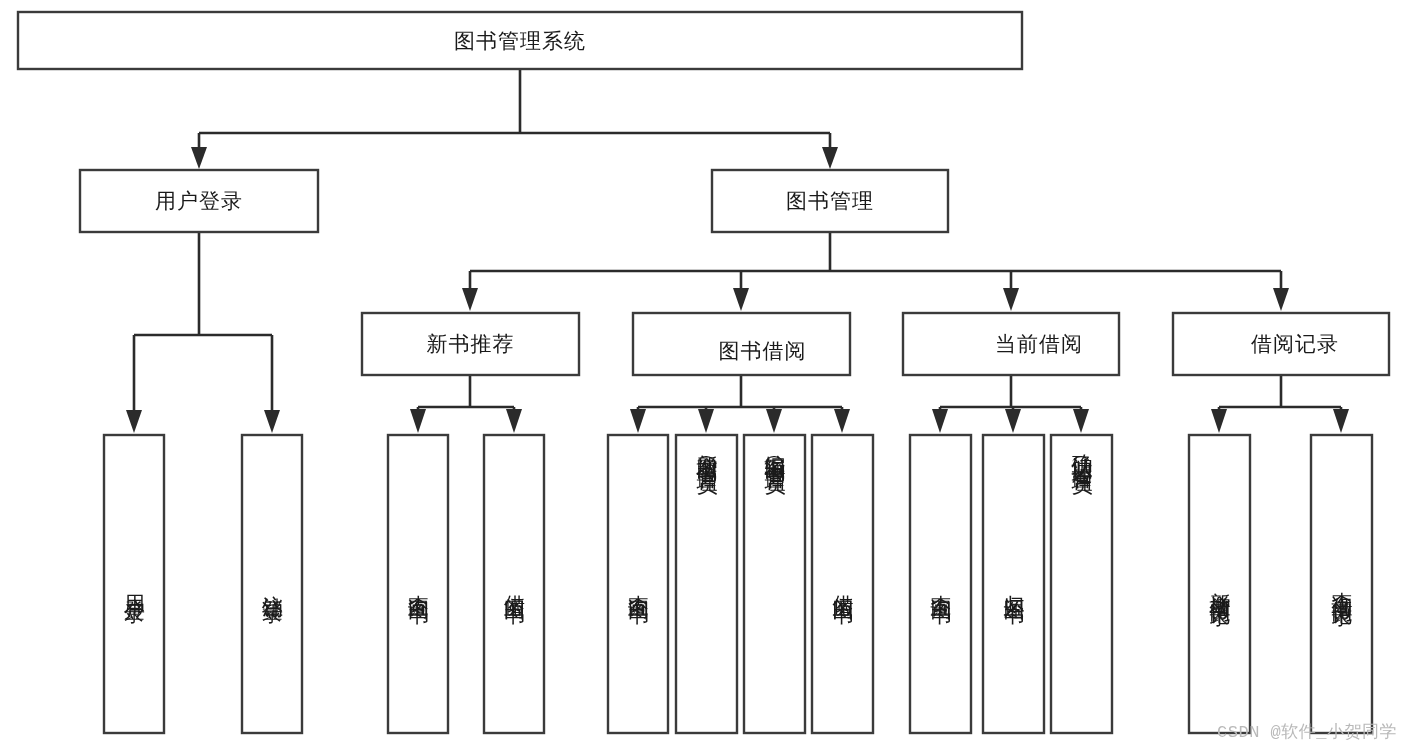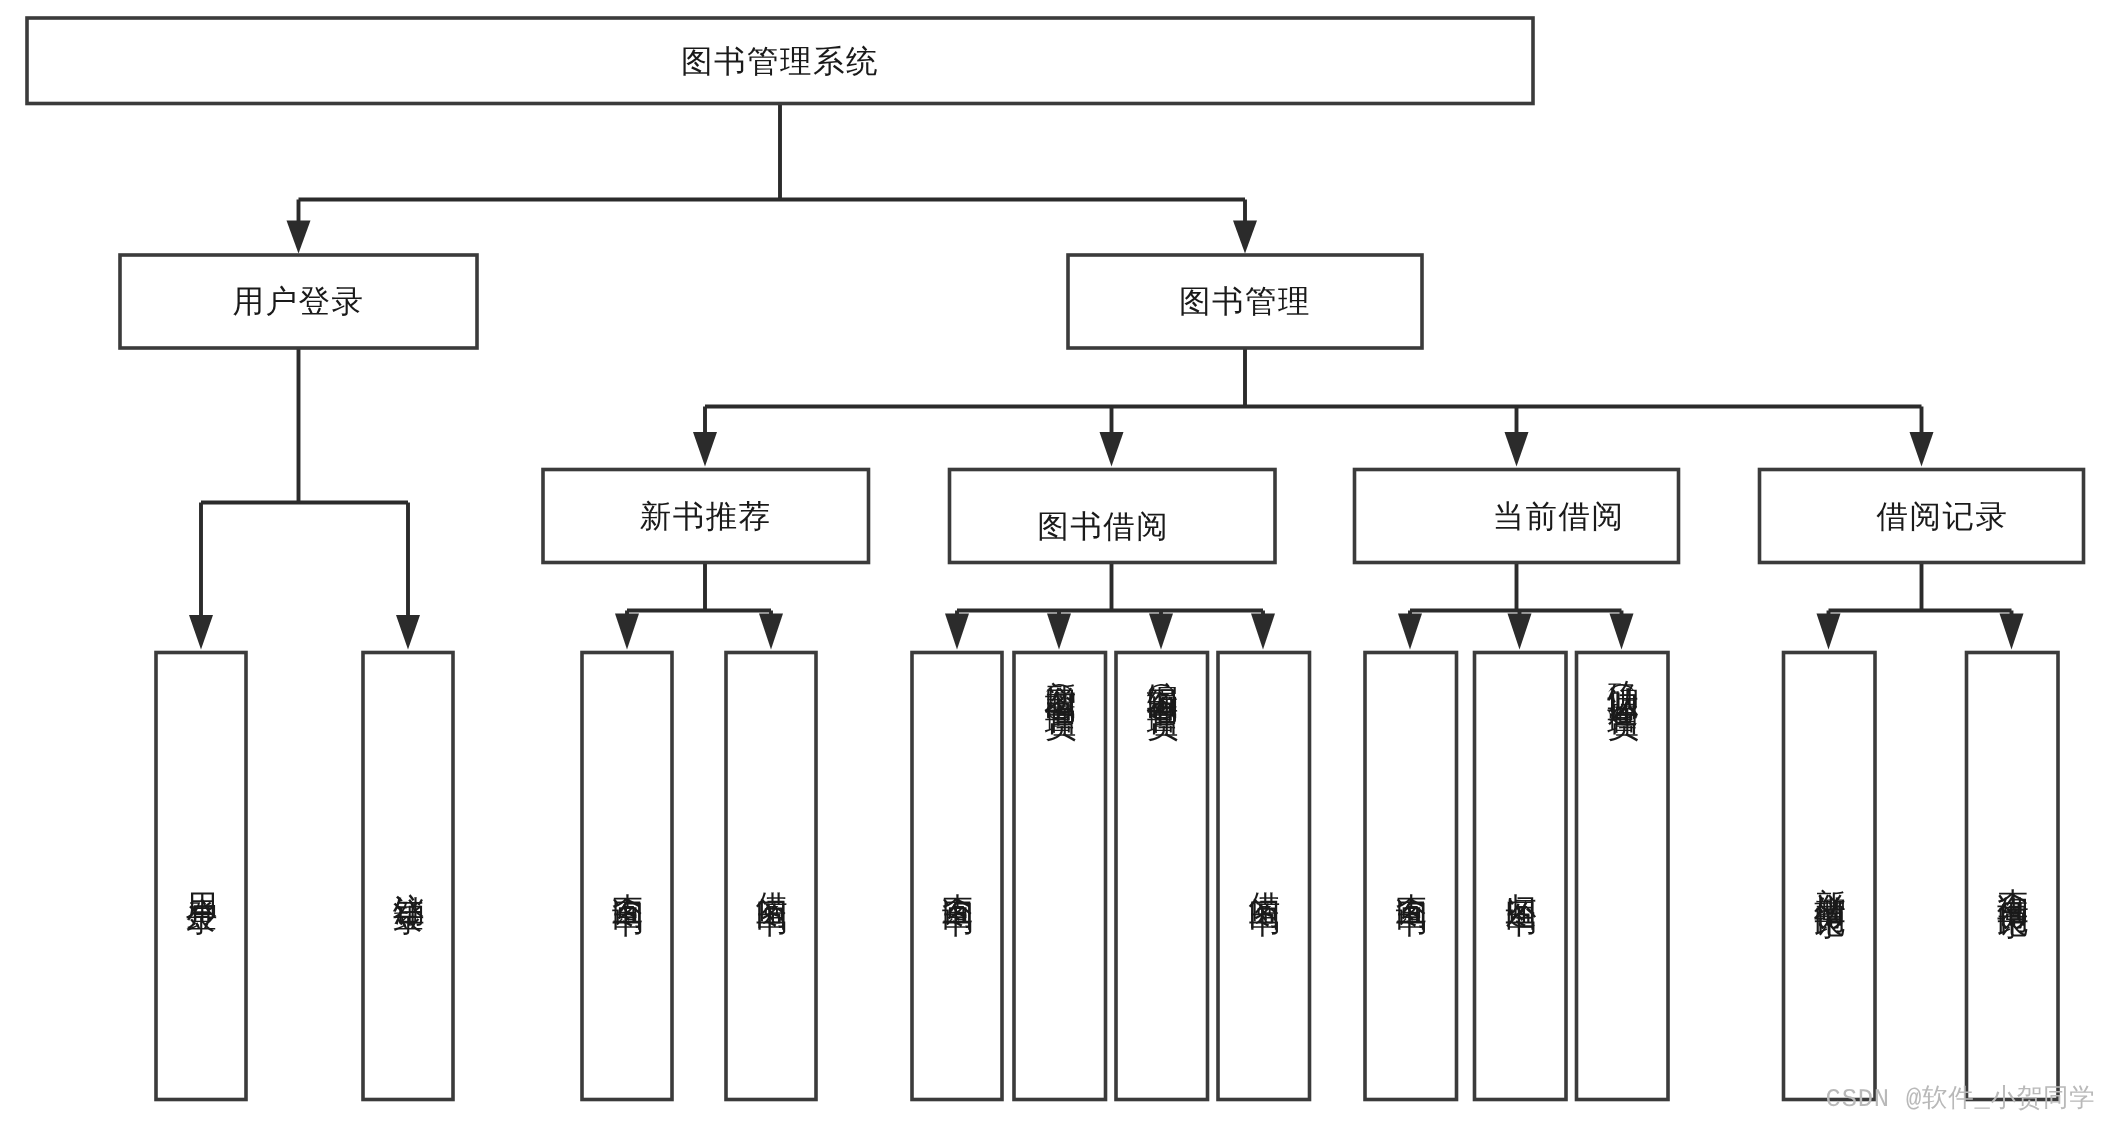--- a/index.html
+++ b/index.html
@@ -201,21 +201,21 @@
   <div class="hlabel-wrap" style="left:80px; top:170px; width:238px; height:62px;">
     <span class="hlabel-text">用户登录</span>
   </div>
   <div class="hlabel-wrap" style="left:712px; top:170px; width:236px; height:62px;">
     <span class="hlabel-text">图书管理</span>
   </div>
 
   <div class="hlabel-wrap" style="left:362px; top:313px; width:217px; height:62px;">
     <span class="hlabel-text">新书推荐</span>
   </div>
-  <div class="hlabel-wrap" style="left:627px; top:313px; width:217px; height:75px;">
+  <div class="hlabel-wrap" style="left:654px; top:313px; width:217px; height:75px;">
     <span class="hlabel-text">图书借阅</span>
   </div>
   <div class="hlabel-wrap" style="left:903px; top:313px; width:216px; height:62px;padding-left:28px;">
     <span class="hlabel-text">当前借阅</span>
   </div>
   <div class="hlabel-wrap" style="left:1173px; top:313px; width:244px; height:62px;">
     <span class="hlabel-text">借阅记录</span>
   </div>
 
   <div class="vlabel-wrap" style="left:104px; top:435px; width:60px; height:298px;">

